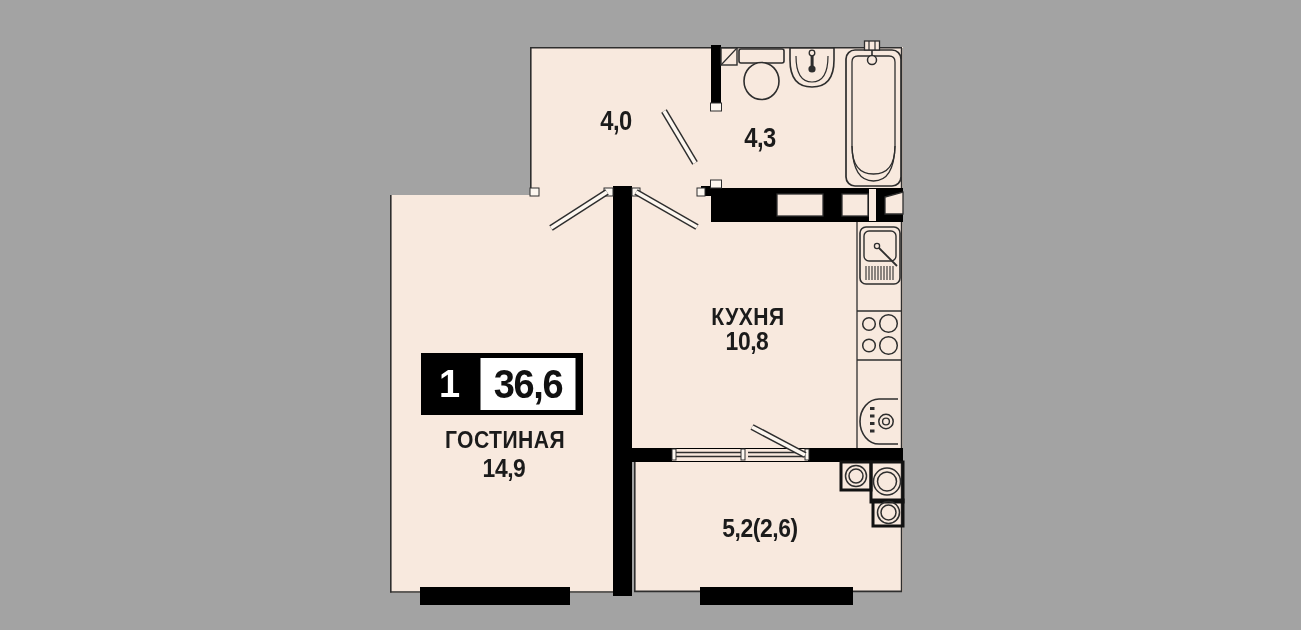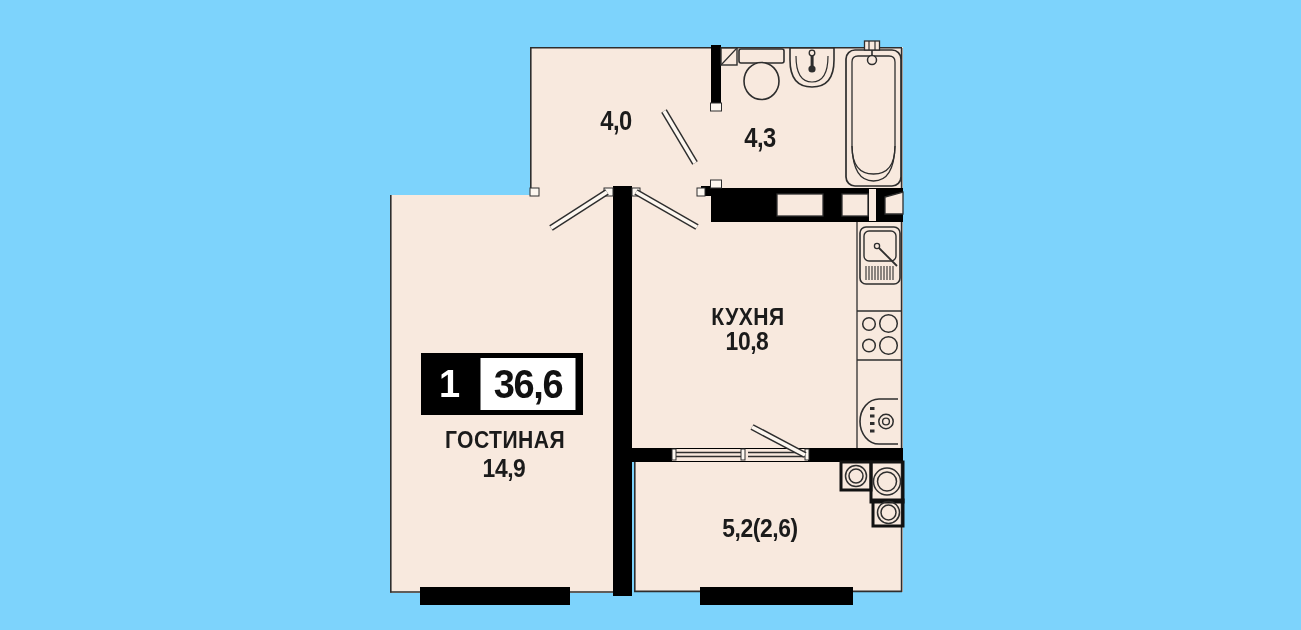--- a/index.html
+++ b/index.html
@@ -1,16 +1,16 @@
 <!DOCTYPE html>
 <html><head>
 <meta charset="utf-8">
 <style>
   html,body{margin:0;padding:0;background:#000;}
-  .canvas{position:relative;width:1301px;height:630px;background:#7dd3fc;overflow:hidden;
+  .canvas{position:relative;width:1301px;height:630px;background:#a3a3a3;overflow:hidden;
           font-family:"Liberation Sans",sans-serif;}
   .plan-svg{position:absolute;left:0;top:0;}
   .lbl{position:absolute;font-weight:700;color:#1b1b1b;white-space:nowrap;
        letter-spacing:-0.5px;transform:translate(-50%,-50%) scaleX(.88);}
   .lbl-hall{left:616px;top:121px;font-size:27px;}
   .lbl-bath{left:760px;top:138px;font-size:27px;}
   .lbl-kitchen-name{left:748px;top:317px;font-size:24px;letter-spacing:0.5px;}
   .lbl-kitchen-area{left:747px;top:341px;font-size:26px;}
   .lbl-living-name{left:505px;top:440px;font-size:24px;letter-spacing:0.5px;}
   .lbl-living-area{left:504px;top:468px;font-size:26px;}

